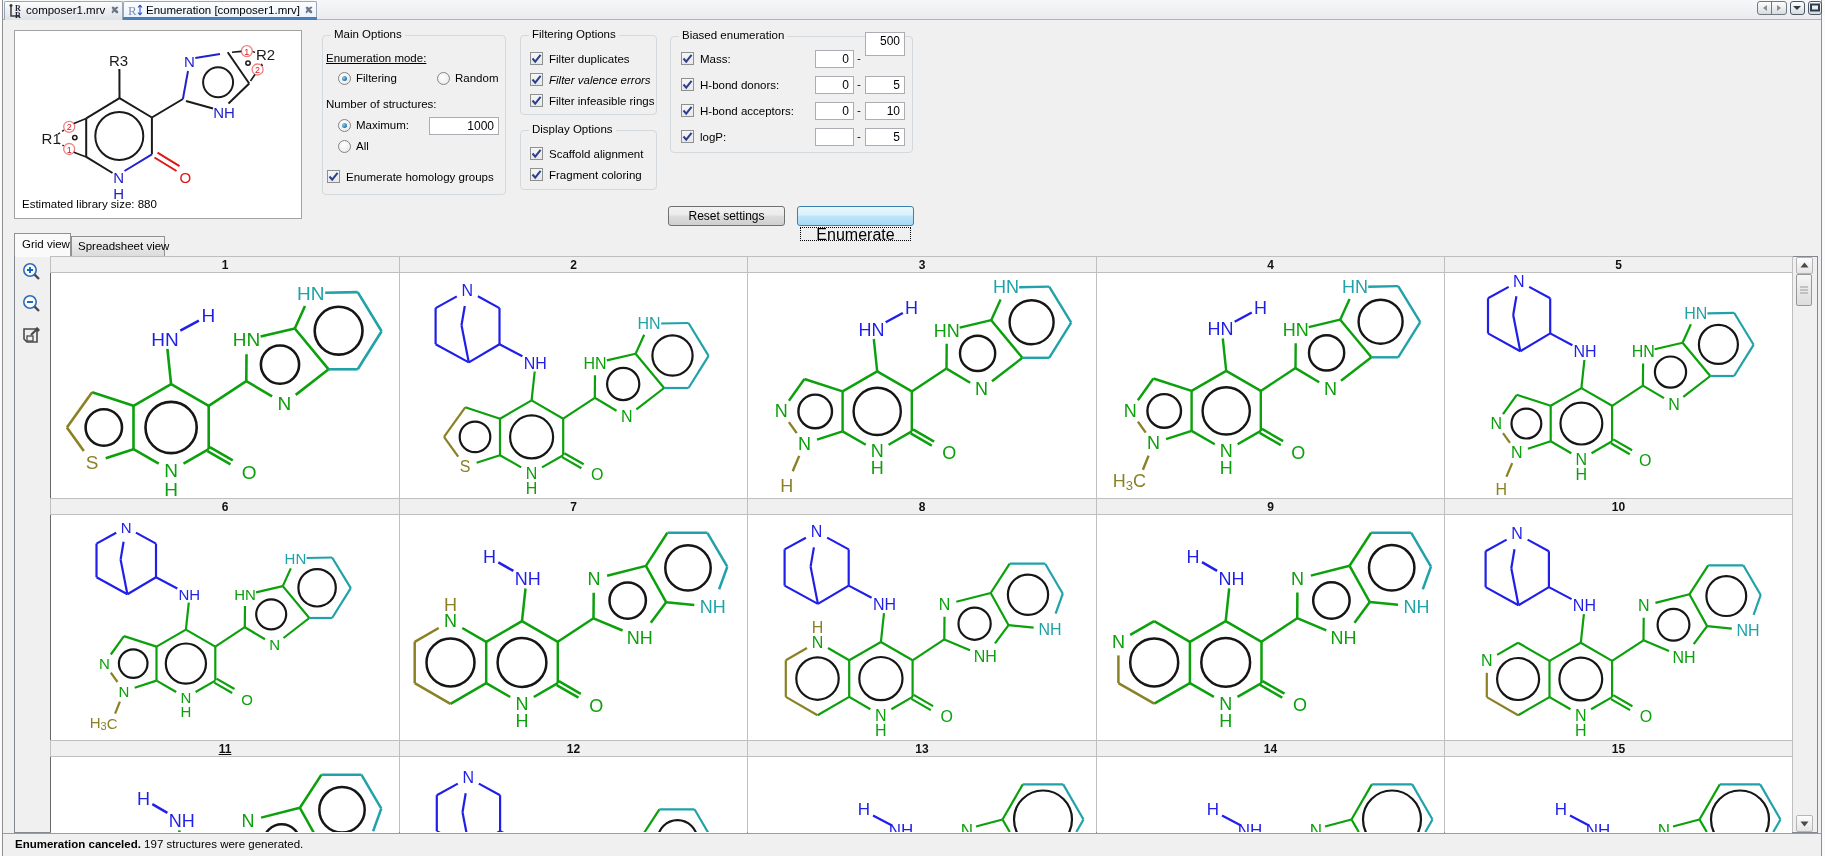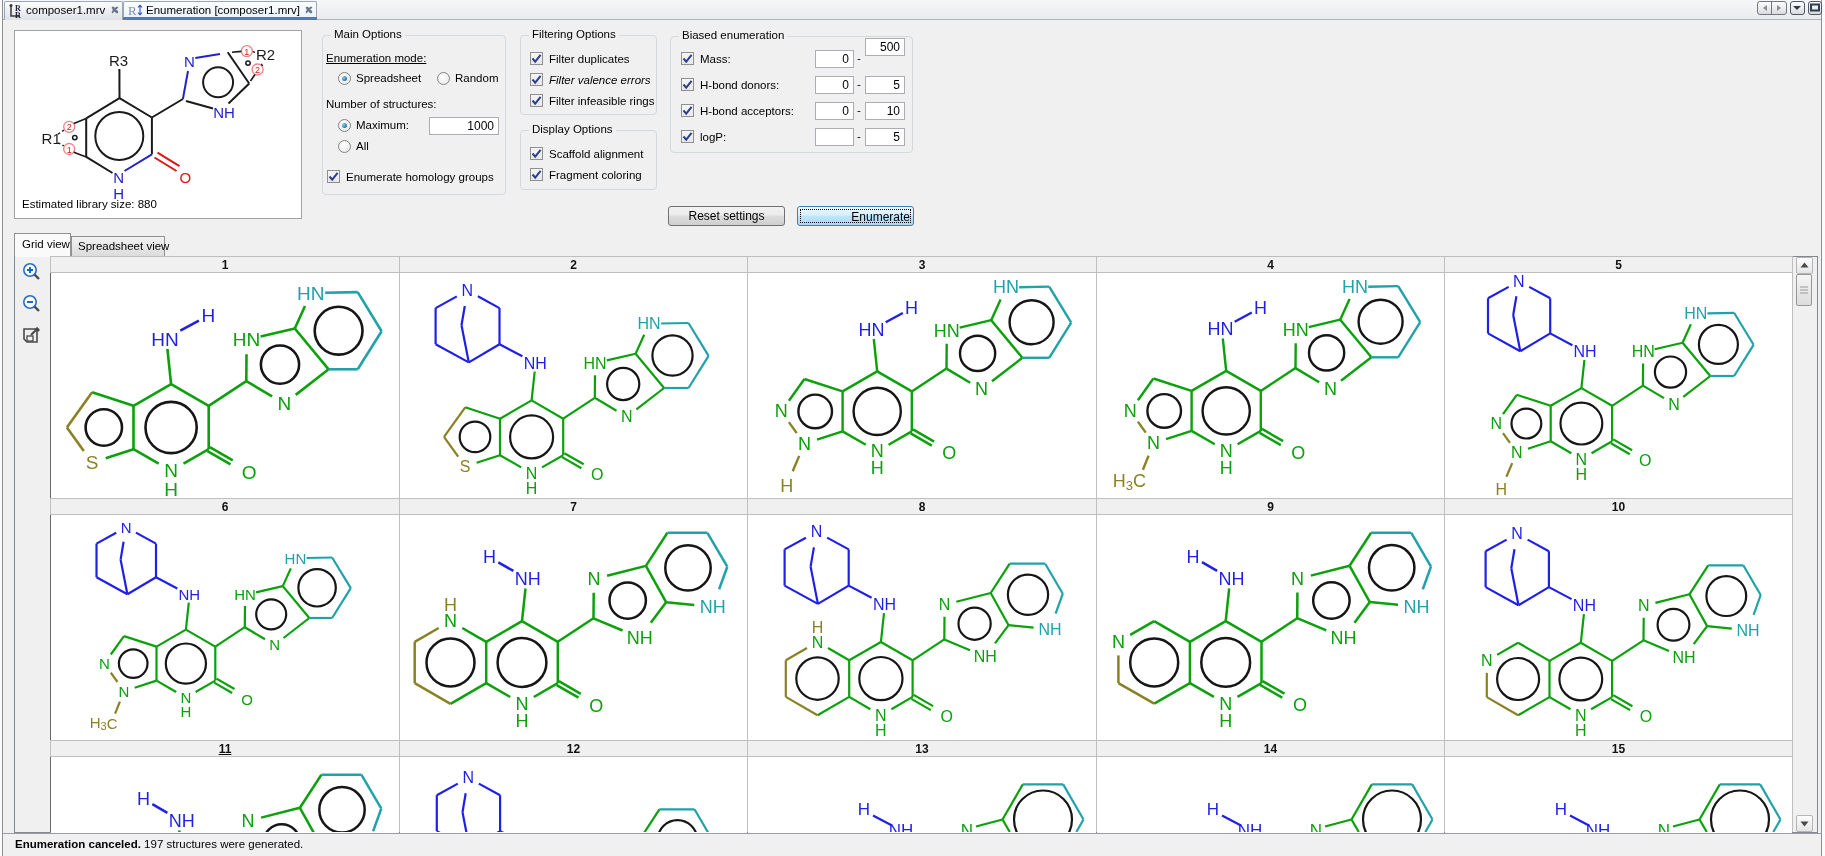--- a/index.html
+++ b/index.html
@@ -100,21 +100,21 @@
     <line x1="240" y1="43.5" x2="235.5" y2="50" stroke="#1a1a1a" stroke-width="1.6"></line>
   </svg>
 <div class="txt" style="left:22px;top:198px;">Estimated library size: 880</div>
 <div class="group" style="left:322px;top:35px;width:184px;height:160px;">
     <div class="gtitle">Main Options</div>
   </div>
 <div class="txt" style="left:326px;top:52px;text-decoration:underline;">Enumeration mode:</div>
 <div class="radio" style="left:338px;top:72px;">
     <div class="rdot"></div>
   </div>
-<div class="txt" style="left:356px;top:72px;">Spreadsheet</div>
+<div class="txt" style="left:356px;top:72px;">Filtering</div>
 <div class="radio" style="left:437px;top:72px;"></div>
 <div class="txt" style="left:455px;top:72px;">Random</div>
 <div class="txt" style="left:326px;top:98px;">Number of structures:</div>
 <div class="radio" style="left:338px;top:119px;">
     <div class="rdot"></div>
   </div>
 <div class="txt" style="left:356px;top:119px;">Maximum:</div>
 <div class="field" style="left:429px;top:117px;width:70px;height:18px;">1000</div>
 <div class="radio" style="left:338px;top:140px;"></div>
 <div class="txt" style="left:356px;top:140px;">All</div>
@@ -164,21 +164,21 @@
     <div class="gtitle">Biased enumeration</div>
   </div>
 <div class="cb" style="left:681px;top:52px;">
     <svg width="11" height="11">
       <path d="M1.5,5.5 L4.2,8.6 L9.6,1.8" stroke="#2c3f8e" stroke-width="2" fill="none"></path>
     </svg>
   </div>
 <div class="txt" style="left:700px;top:53px;">Mass:</div>
 <div class="field" style="left:815px;top:50px;width:39px;height:18px;">0</div>
 <div class="txt" style="left:857px;top:52px;">-</div>
-<div class="field" style="left:865px;top:38px;width:40px;height:18px;">500</div>
+<div class="field" style="left:865px;top:32px;width:40px;height:24px;">500</div>
 <div class="cb" style="left:681px;top:78px;">
     <svg width="11" height="11">
       <path d="M1.5,5.5 L4.2,8.6 L9.6,1.8" stroke="#2c3f8e" stroke-width="2" fill="none"></path>
     </svg>
   </div>
 <div class="txt" style="left:700px;top:79px;">H-bond donors:</div>
 <div class="field" style="left:815px;top:76px;width:39px;height:18px;">0</div>
 <div class="txt" style="left:857px;top:78px;">-</div>
 <div class="field" style="left:865px;top:76px;width:40px;height:18px;">5</div>
 <div class="cb" style="left:681px;top:104px;">
@@ -194,21 +194,21 @@
     <svg width="11" height="11">
       <path d="M1.5,5.5 L4.2,8.6 L9.6,1.8" stroke="#2c3f8e" stroke-width="2" fill="none"></path>
     </svg>
   </div>
 <div class="txt" style="left:700px;top:131px;">logP:</div>
 <div class="field" style="left:815px;top:128px;width:39px;height:18px;"></div>
 <div class="txt" style="left:857px;top:130px;">-</div>
 <div class="field" style="left:865px;top:128px;width:40px;height:18px;">5</div>
 <div class="abs" style="left:668px;top:206px;width:117px;height:20px;border:1px solid #707070;border-radius:3px;background:linear-gradient(180deg,#f2f2f2 0%,#ebebeb 45%,#dddddd 50%,#cfcfcf 100%);text-align:center;font-size:12px;line-height:19px;">Reset settings</div>
 <div class="abs" style="left:797px;top:206px;width:117px;height:20px;border:1px solid #3c7fb1;border-radius:3px;background:linear-gradient(180deg,#eaf6fd 0%,#d9f0fc 45%,#bee6fd 50%,#a7d9f5 100%);">
-    <div class="abs" style="left:2px;top:2px;width:111px;height:14px;border:1px dotted #000;text-align:right;font-size:12px;line-height:14px;">Enumerate</div>
+    <div class="abs" style="left:2px;top:20px;width:111px;height:14px;border:1px dotted #000;text-align:center;font-size:16px;line-height:14px;">Enumerate</div>
   </div>
 <div class="abs" style="left:14px;top:233px;width:57px;height:23px;background:#fafafa;border:1px solid #919191;border-bottom:none;"></div>
 <div class="txt" style="left:22px;top:238px;">Grid view</div>
 <div class="abs" style="left:71px;top:236px;width:94px;height:20px;background:linear-gradient(180deg,#f2f2f2,#dcdcdc);border:1px solid #919191;border-bottom:none;"></div>
 <div class="txt" style="left:78px;top:240px;">Spreadsheet view</div>
 <div class="abs" style="left:14px;top:256px;width:1804px;height:577px;background:#f0f0f0;border:1px solid #828790;"></div>
 <div class="abs" style="left:15px;top:256px;width:55px;height:1px;background:#fafafa;"></div>
 <svg class="abs" style="left:22px;top:262px" width="19" height="19">
     <circle cx="8" cy="8" r="6.2" fill="#fdfdfd" stroke="#2d6bbd" stroke-width="1.6"></circle>
     <path d="M8,5 v6 M5,8 h6" stroke="#1565c0" stroke-width="1.9"></path>

